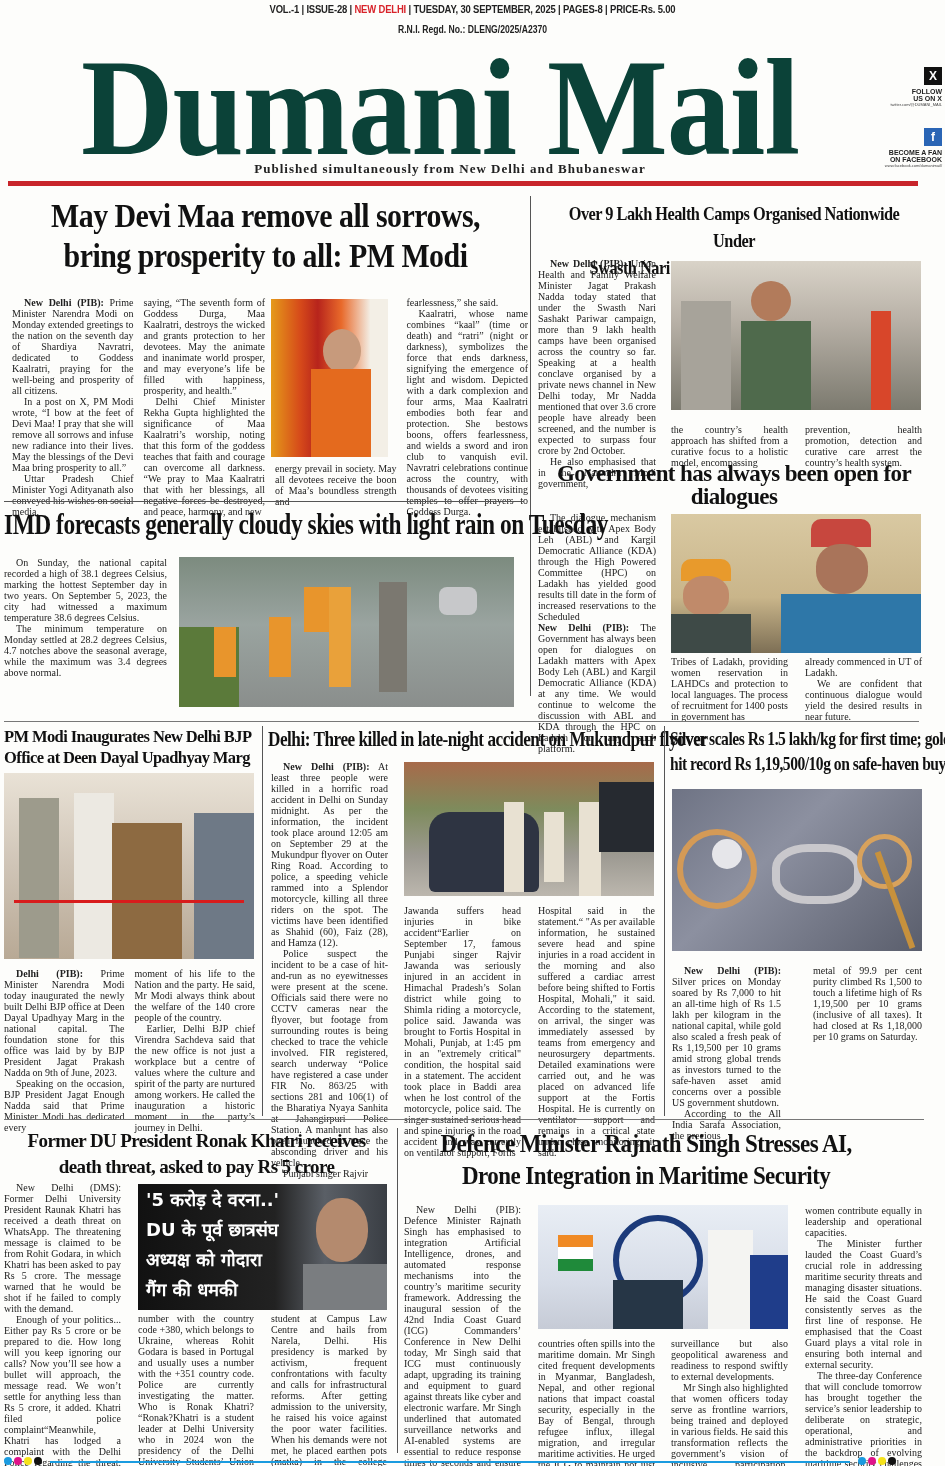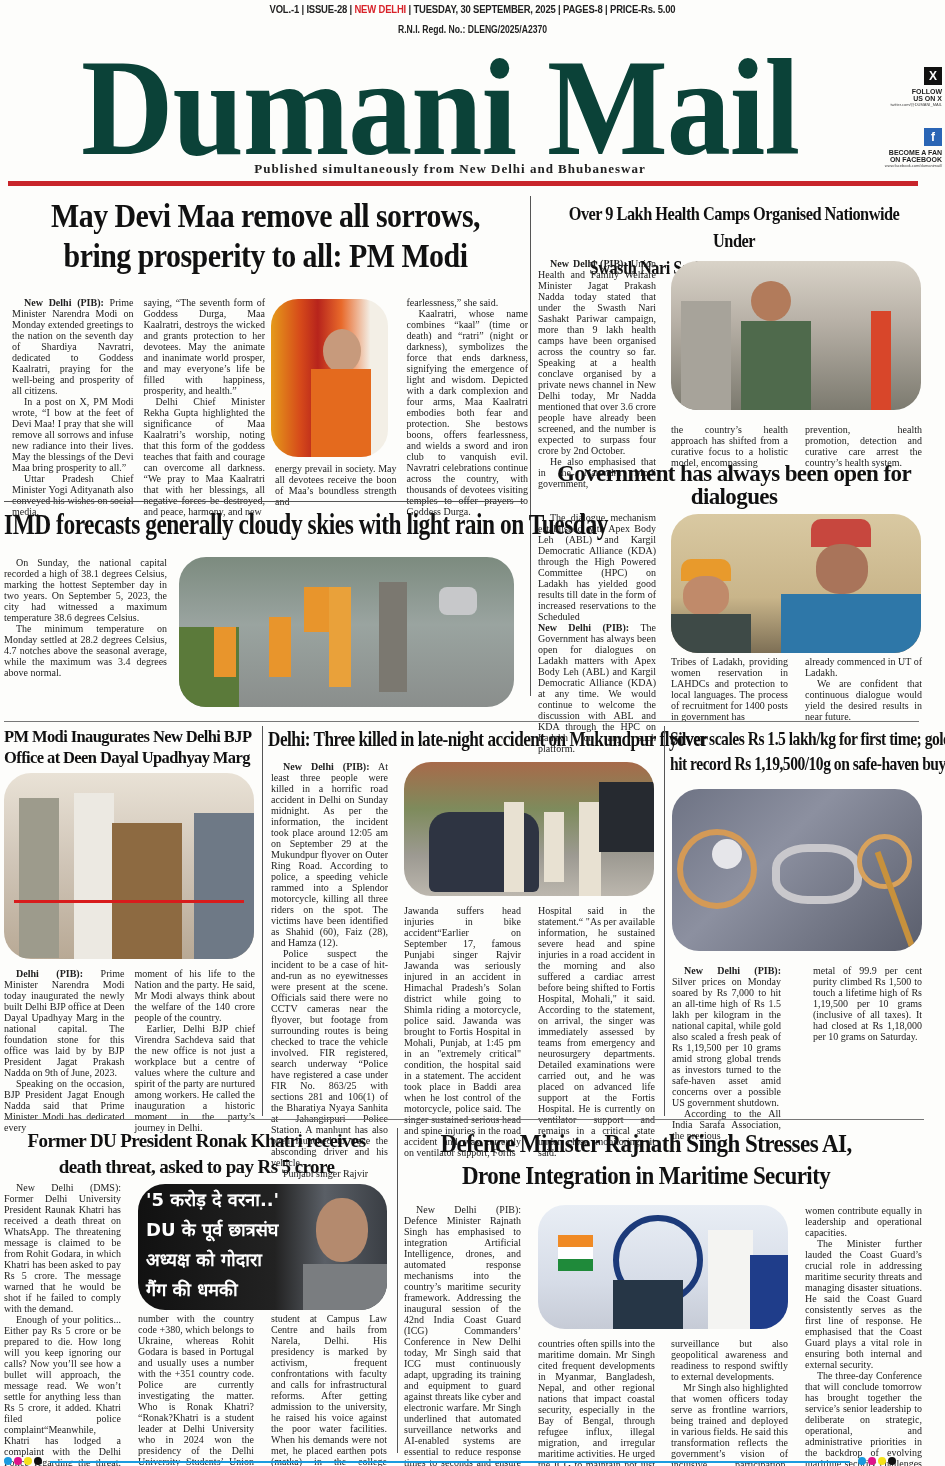--- a/index.html
+++ b/index.html
@@ -14,21 +14,21 @@
   .social { left: 848px; width: 94px; font-family: "Liberation Sans", sans-serif; text-align: right; }
   .social .ico { display: inline-block; width: 18px; height: 18px; color: #fff; font-weight: bold; font-size: 12px; line-height: 18px; text-align: center; }
   .social .lbl { font-weight: bold; font-size: 7px; line-height: 7px; color: #222; }
   .social .url { font-size: 4px; color: #444; }
   .redrule { left: 8px; top: 181px; width: 910px; height: 5px; background: #c8252b; }
   .headline { text-align: center; font-weight: bold; color: #111; letter-spacing: -0.6px; }
   .cols { display: flex; gap: 10px; }
   .col { flex: 1; font-size: 10px; line-height: 11px; text-align: justify; color: #222; }
   .col p { text-indent: 12px; }
   .col b { font-weight: bold; }
-  .photo { position: absolute; overflow: hidden; border-radius: 27px; }
+  .photo { position: absolute; overflow: hidden; }
   .vrule { position: absolute; width: 1px; background: #555; }
   .hrule { position: absolute; height: 1px; background: #555; }
   .cmyk { position: absolute; display: flex; gap: 2px; }
   .cmyk span { width: 8px; height: 8px; border-radius: 50%; display: inline-block; }
   .blue-rule { position: absolute; height: 2px; background: #1a9be0; }
   .hindi { position: absolute; left: 8px; color: #fff; font-family: "DejaVu Sans", sans-serif; font-weight: bold; font-size: 19px; line-height: 31px; }
 </style>
 </head>
 <body>
 

